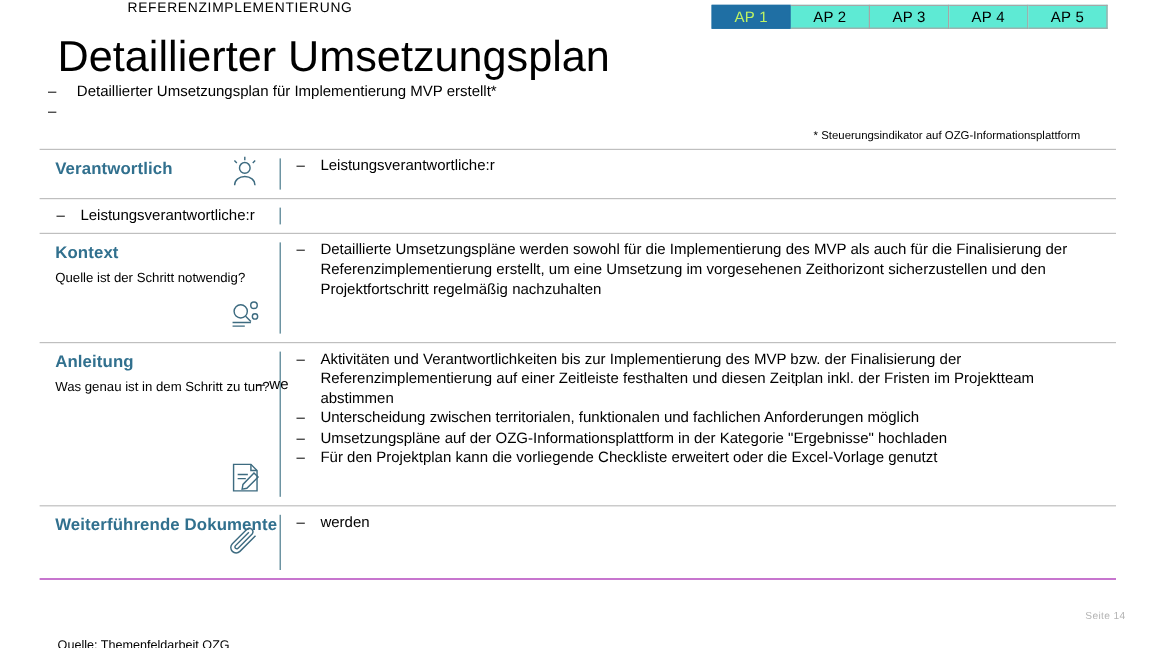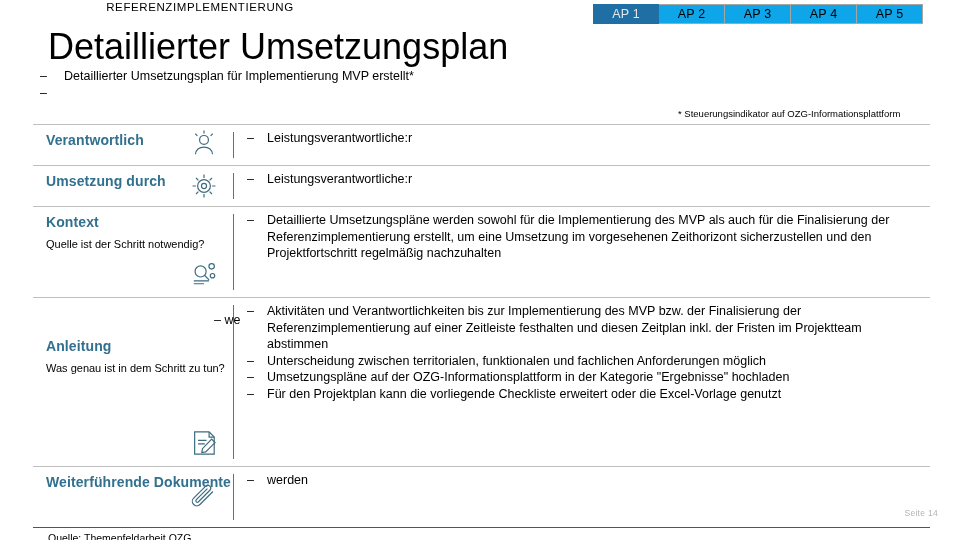--- a/index.html
+++ b/index.html
@@ -23,31 +23,31 @@
     left: 593px;
     display: flex;
     height: 20px;
   }
   .tab {
     width: 66px;
     height: 20px;
     box-sizing: border-box;
     border: 1px solid #a6a6a6;
     border-left: none;
-    background: #0ea5e9;
+    background: #5eead4;
     color: #000000;
     font-size: 12.5px;
     line-height: 18px;
     text-align: center;
     letter-spacing: .2px;
   }
   .tab:first-child { border-left: 1px solid #a6a6a6; }
   .tab.active {
     background: #1f6fa4;
-    color: #e5e5e5;
+    color: #bef264;
     border-color: #1f6fa4;
   }
 
   
   .eyebrow {
     position: absolute;
     top: 1px;
     left: 50px;
     width: 300px;
     font-size: 11.5px;
@@ -158,21 +158,21 @@
     line-height: 16.5px;
     color: #000000;
   }
   .c-dash { width: 20px; flex: 0 0 20px; }
   .c-txt { flex: 1 1 auto; }
 
   
   .row.r-resp  .labelcell { height: 40px; }
   .row.r-impl  .labelcell { height: 40px; }
   .row.r-ctx   .labelcell { height: 90px; }
-  .row.r-guide .labelcell { height: 135px; margin-top: 33px; }
+  .row.r-guide .labelcell { height: 135px; }
   .row.r-docs  .labelcell { height: 60px; }
 
   
   .overlap-dash {
     position: absolute;
     left: 214px;
     top: 312px;
     font-size: 12.5px;
     line-height: 16.5px;
     color: #000000;
@@ -239,30 +239,20 @@
     <div class="vrule"></div>
     <div class="contentcell">
       <div class="c-row">
         <span class="c-dash">–</span>
         <span class="c-txt">Leistungsverantwortliche:r</span>
       </div>
     </div>
   </div>
 
   <div class="row r-impl">
-    <div class="labelcell">
-      <div class="lbl-title">Umsetzung durch</div>
-      <div class="rowicon center">
-        <svg viewBox="0 0 40 40" fill="none" stroke="currentColor" stroke-width="1.4">
-          <circle cx="20" cy="20" r="7.5"></circle>
-          <circle cx="20" cy="20" r="3"></circle>
-          <path d="M20 6.5v4M20 29.5v4M6.5 20h4M29.5 20h4M10.6 10.6l2.8 2.8M26.6 26.6l2.8 2.8M29.4 10.6l-2.8 2.8M13.4 26.6l-2.8 2.8"></path>
-        </svg>
-      </div>
-    </div>
     <div class="vrule"></div>
     <div class="contentcell">
       <div class="c-row">
         <span class="c-dash">–</span>
         <span class="c-txt">Leistungsverantwortliche:r</span>
       </div>
     </div>
   </div>
 
   <div class="row r-ctx">

